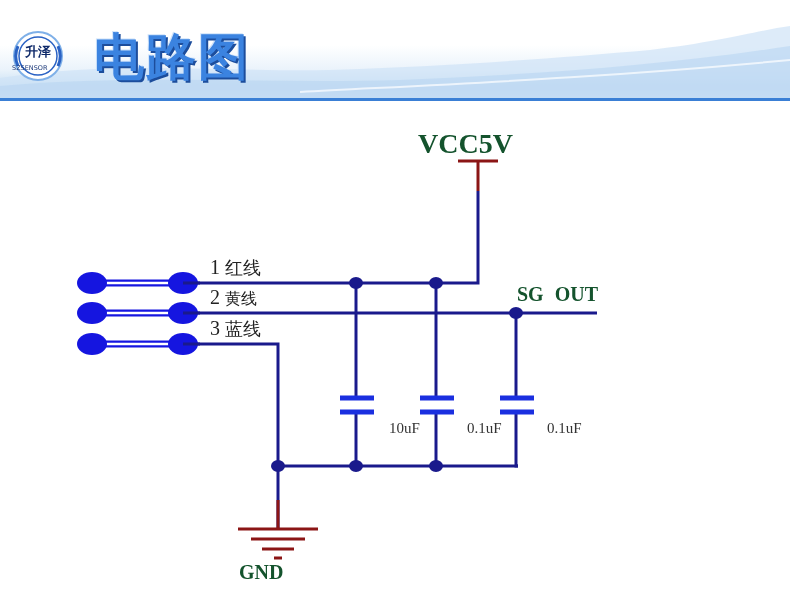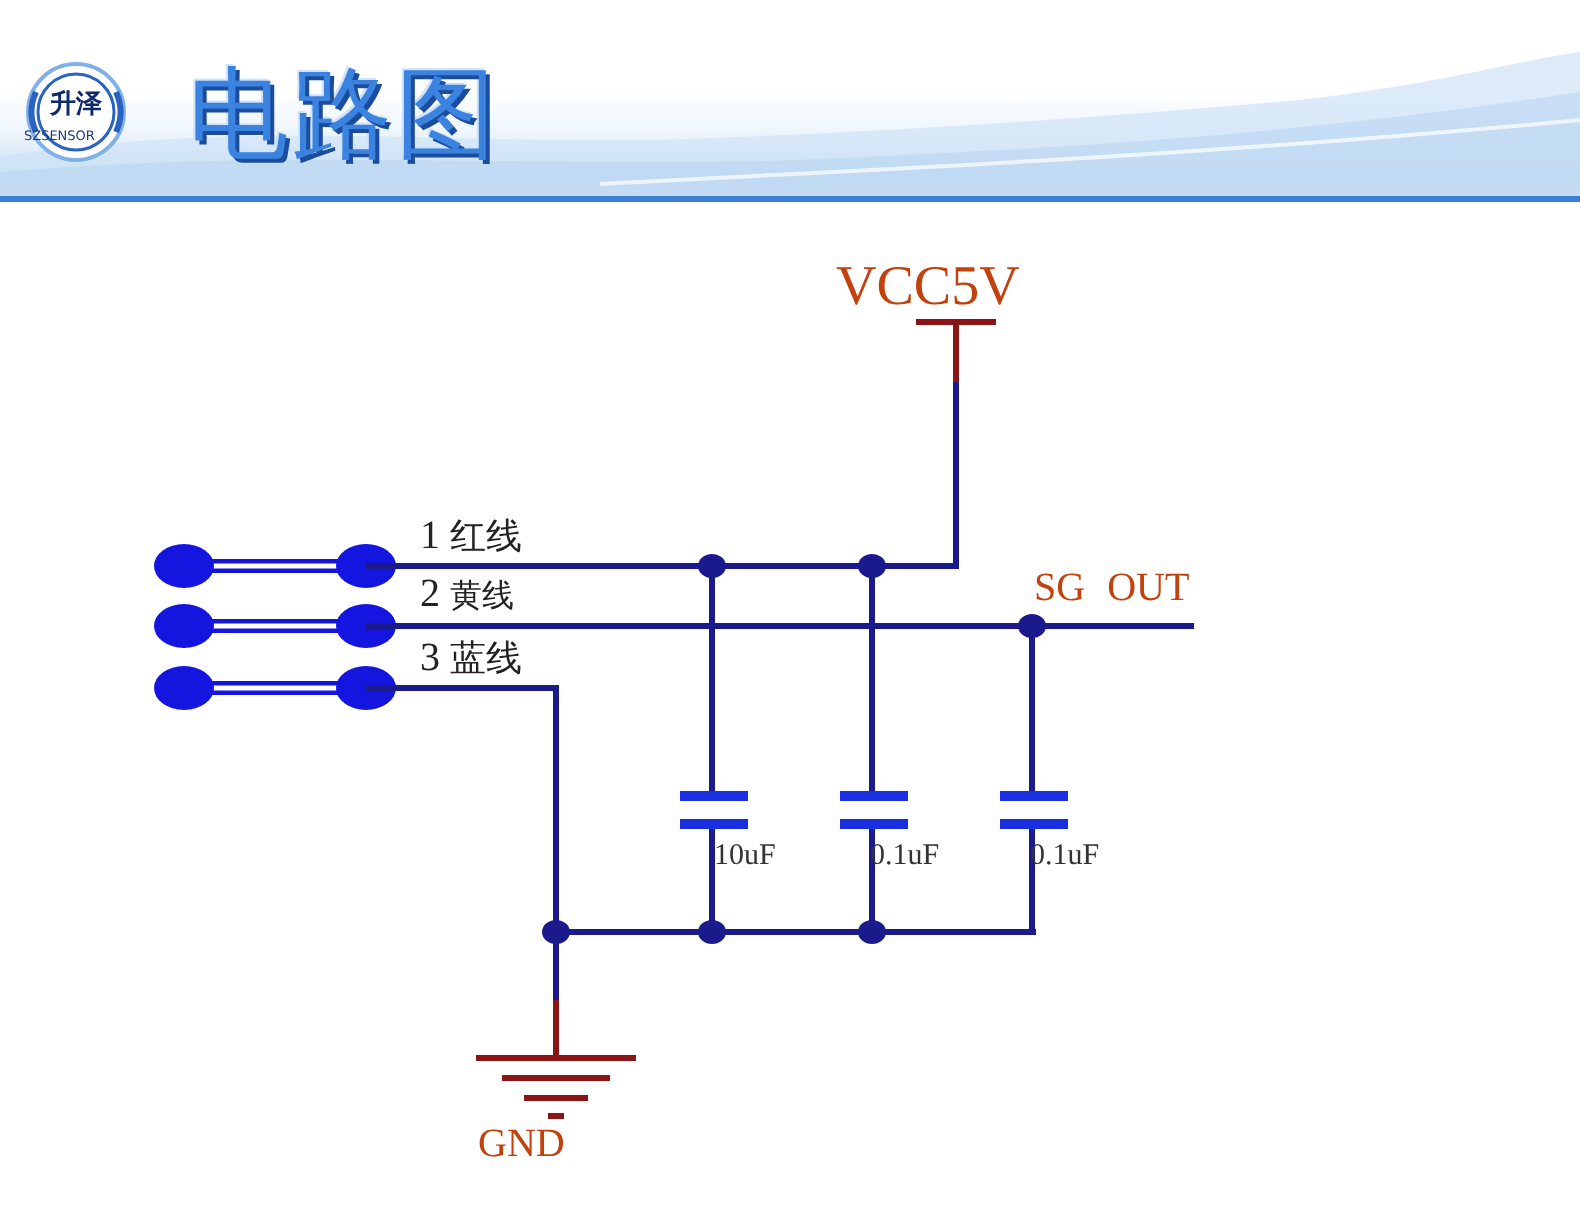--- a/index.html
+++ b/index.html
@@ -6,28 +6,28 @@
   body{width:790px;height:610px;position:relative;overflow:hidden;font-family:"Liberation Serif",serif;}
   .header{position:absolute;left:0;top:0;width:790px;height:100px;
     background:linear-gradient(180deg,#ffffff 0%,#ffffff 45%,#eaf3fb 70%,#c5def3 88%,#d8e9f7 96%);}
   .wave{position:absolute;left:0;top:0;width:790px;height:100px;}
   .header-rule{position:absolute;left:0;top:98px;width:790px;height:3px;background:#3a7fd5;}
   .logo{position:absolute;left:10px;top:28px;width:56px;height:56px;}
   .logo-cn{position:absolute;left:17px;top:43px;width:42px;text-align:center;font-family:"DejaVu Sans",sans-serif;
     font-weight:bold;font-size:13px;color:#0f2a6a;letter-spacing:0px;}
   .logo-en{position:absolute;left:12px;top:64px;width:52px;font-family:"DejaVu Sans",sans-serif;
     font-size:6.5px;color:#1d3a7a;}
-  .title{position:absolute;left:94px;top:27px;font-family:"DejaVu Sans",sans-serif;font-weight:normal;font-size:50px;
+  .title{position:absolute;left:94px;top:27px;font-family:"DejaVu Sans",sans-serif;font-weight:bold;font-size:50px;
     color:#3b83e0;letter-spacing:2px;line-height:60px;
     text-shadow:2px 2px 0 #1c4d9c,-1px -1px 0 #cfe3fa;}
   svg.schem{position:absolute;left:0;top:0;}
   .lbl{position:absolute;font-family:"Liberation Serif",serif;white-space:nowrap;}
-  .red{color:#c2410c;}
+  .red{color:#14532d;font-weight:bold;}
   .wire-label{font-size:20px;color:#222;}
-  .cap-label{font-size:15px;color:#333;}
+  .cap-label{font-size:15px;color:#333;margin-left:32px;}
 </style>
 </head>
 <body>
 
 <div class="header">
   <svg class="wave" width="790" height="100">
     <path d="M0,78 C120,60 220,72 330,70 C450,66 560,58 650,50 C720,42 760,30 790,26 L790,98 L0,98 Z" fill="#cfe3f6" opacity="0.7"></path>
     <path d="M0,86 C140,74 260,84 400,80 C540,74 660,66 790,46 L790,98 L0,98 Z" fill="#b9d6f1" opacity="0.6"></path>
     <path d="M300,92 C450,84 600,78 790,60" stroke="#ffffff" stroke-width="2" fill="none" opacity="0.7"></path>
   </svg>

